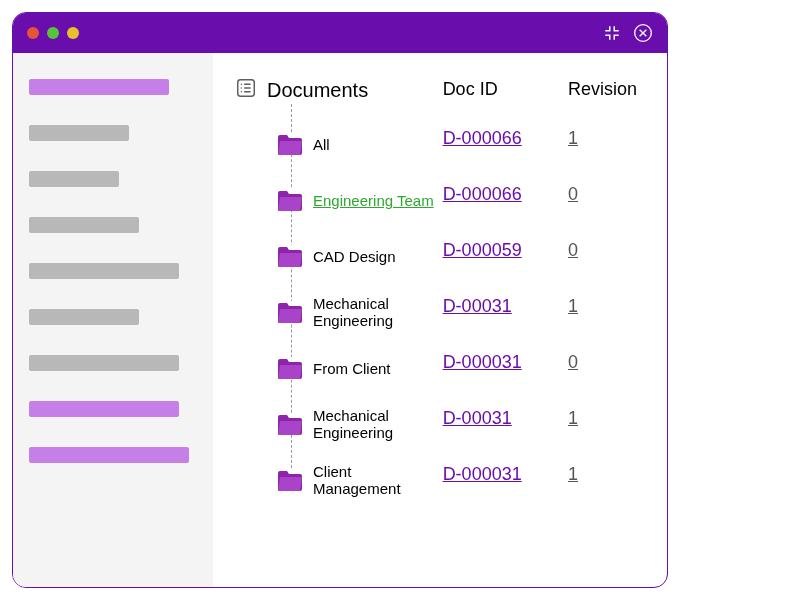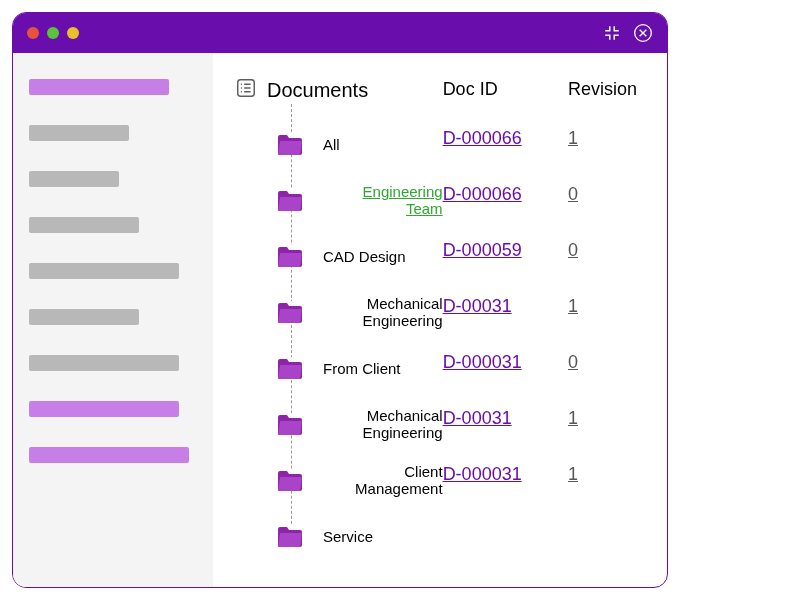--- a/index.html
+++ b/index.html
@@ -83,24 +83,23 @@
   .tree-line {
     position: absolute;
     left: 14px;
     top: -12px;
     bottom: 20px;
     border-left: 1.5px dashed #9a9a9a;
   }
   .tree-item {
     display: flex;
     align-items: center;
-    gap: 20px;
+    gap: 10px;
     height: 56px;
     position: relative;
-    text-align: right;
   }
   .folder-icon {
     width: 26px;
     height: 22px;
     position: relative;
     z-index: 1;
     background: #fff;
     border-radius: 2px;
   }
   .tree-label {
@@ -236,27 +235,20 @@
                   </svg></span>
                 <span class="tree-label">Mechanical Engineering</span>
               </div>
               <div class="tree-item">
                 <span class="folder-icon"><svg width="26" height="22" viewBox="0 0 26 22">
                     <path d="M1 4 L1 20 Q1 22 3 22 L23 22 Q25 22 25 20 L25 7 Q25 5 23 5 L12 5 L10 2 L3 2 Q1 2 1 4 Z" fill="#8e24aa"></path>
                     <path d="M3 8 L25 8 L23 22 L1 22 Z" fill="#a944c9"></path>
                   </svg></span>
                 <span class="tree-label">Client Management</span>
               </div>
-              <div class="tree-item">
-                <span class="folder-icon"><svg width="26" height="22" viewBox="0 0 26 22">
-                    <path d="M1 4 L1 20 Q1 22 3 22 L23 22 Q25 22 25 20 L25 7 Q25 5 23 5 L12 5 L10 2 L3 2 Q1 2 1 4 Z" fill="#8e24aa"></path>
-                    <path d="M3 8 L25 8 L23 22 L1 22 Z" fill="#a944c9"></path>
-                  </svg></span>
-                <span class="tree-label">Service</span>
-              </div>
             </div>
         </div>
 
         <div class="docid-col">
           <div class="col-header">Doc ID</div>
           <div class="doc-rows" id="docid-rows">
               <a class="doc-link" href="#">D-000066</a>
               <a class="doc-link" href="#">D-000066</a>
               <a class="doc-link" href="#">D-000059</a>
               <a class="doc-link" href="#">D-00031</a>

